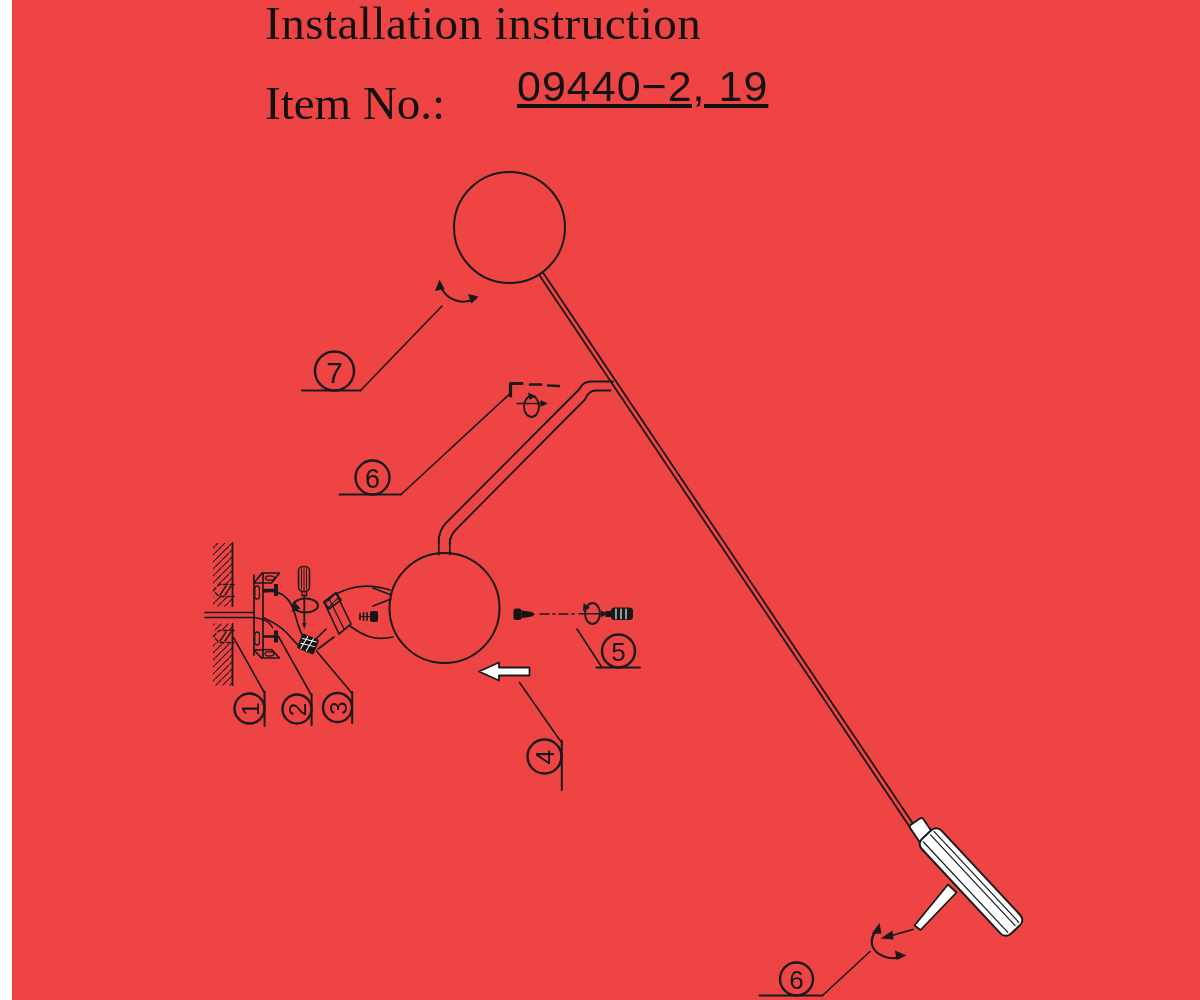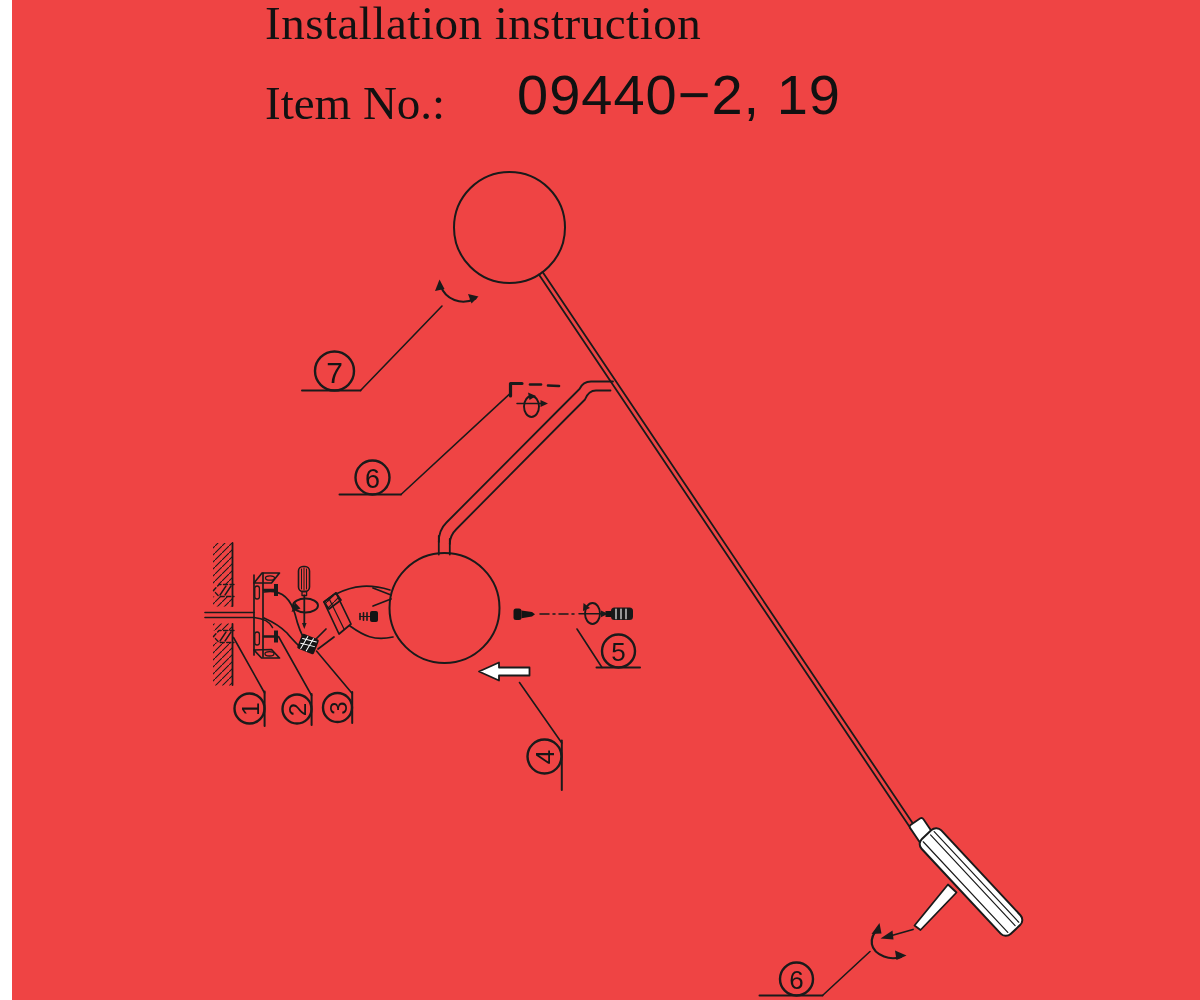--- a/index.html
+++ b/index.html
@@ -1,21 +1,21 @@
 <!DOCTYPE html>
 <html><head>
 <meta charset="utf-8">
 <style>
   html,body{margin:0;padding:0;background:#ffffff;}
   .page{position:relative;width:1200px;height:1000px;background:#ef4444;overflow:hidden;
         font-family:"Liberation Serif", serif;color:#111;margin-left:12px;}
   .title-line1{position:absolute;left:253px;top:-4px;font-size:47px;letter-spacing:.5px;white-space:nowrap;}
   .title-line2{position:absolute;left:253px;top:76px;font-size:47px;white-space:nowrap;}
   .item-number{position:absolute;left:505px;top:62px;font-family:"Liberation Sans", sans-serif;
-               font-size:56px;letter-spacing:1px;white-space:nowrap;}
+               font-size:43px;letter-spacing:1px;white-space:nowrap;text-decoration:underline;}
   svg{position:absolute;left:0;top:0;}
   svg *{vector-effect:none;}
   text.co{font-family:"Liberation Sans", sans-serif;fill:#151515;}
 </style>
 </head>
 <body>
 
 <div class="page">
 
   <div class="title-line1">Installation instruction</div>

